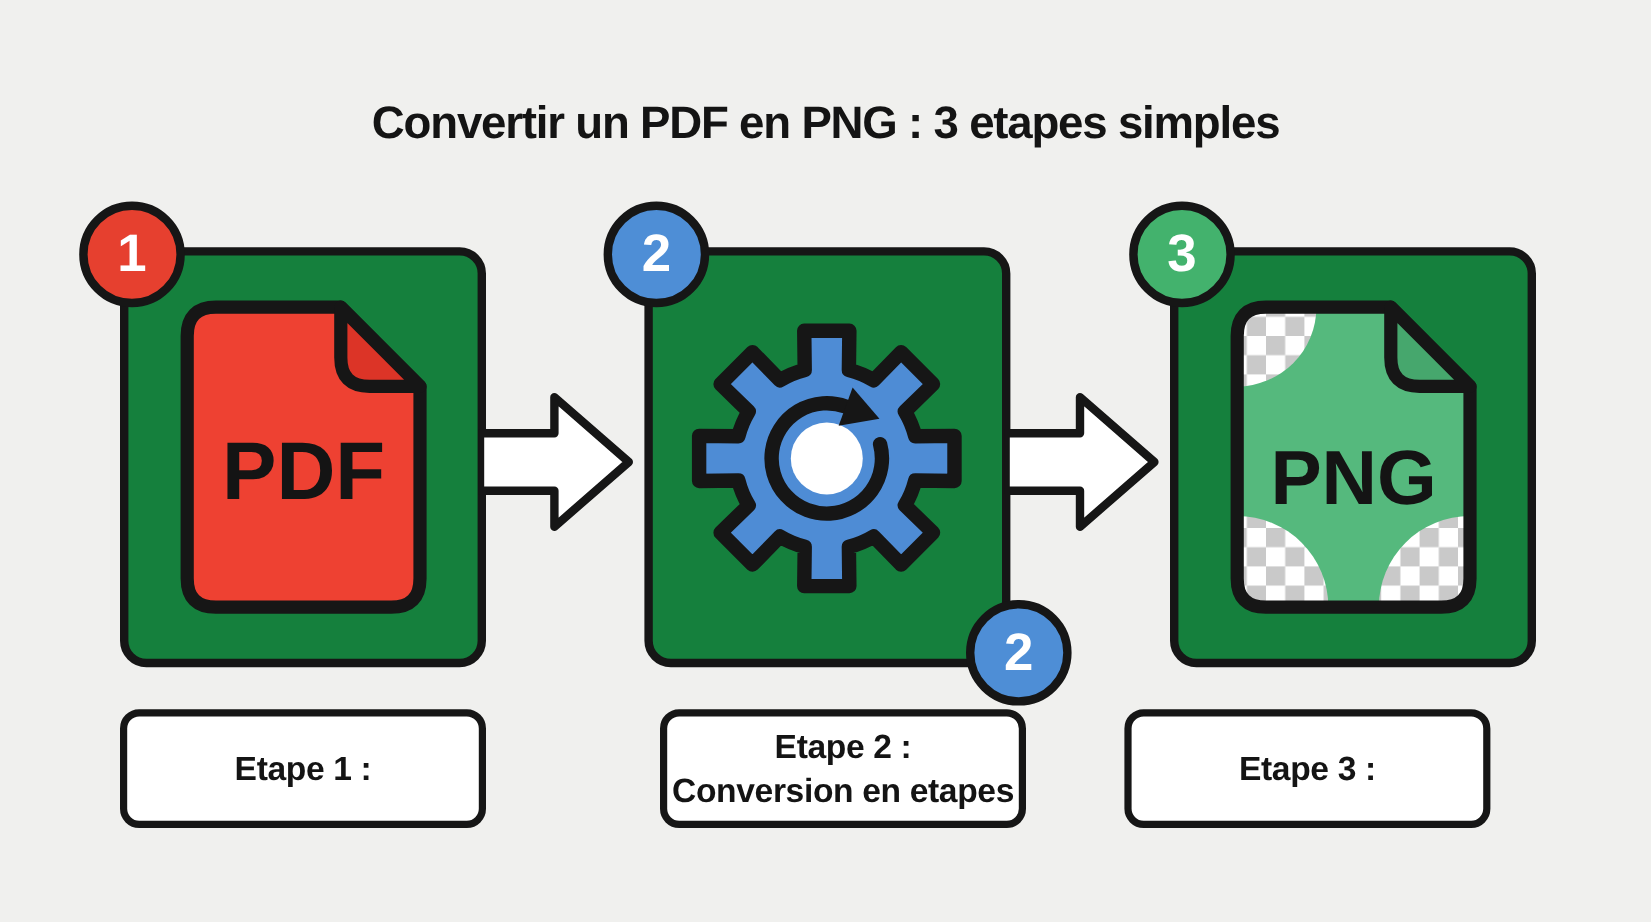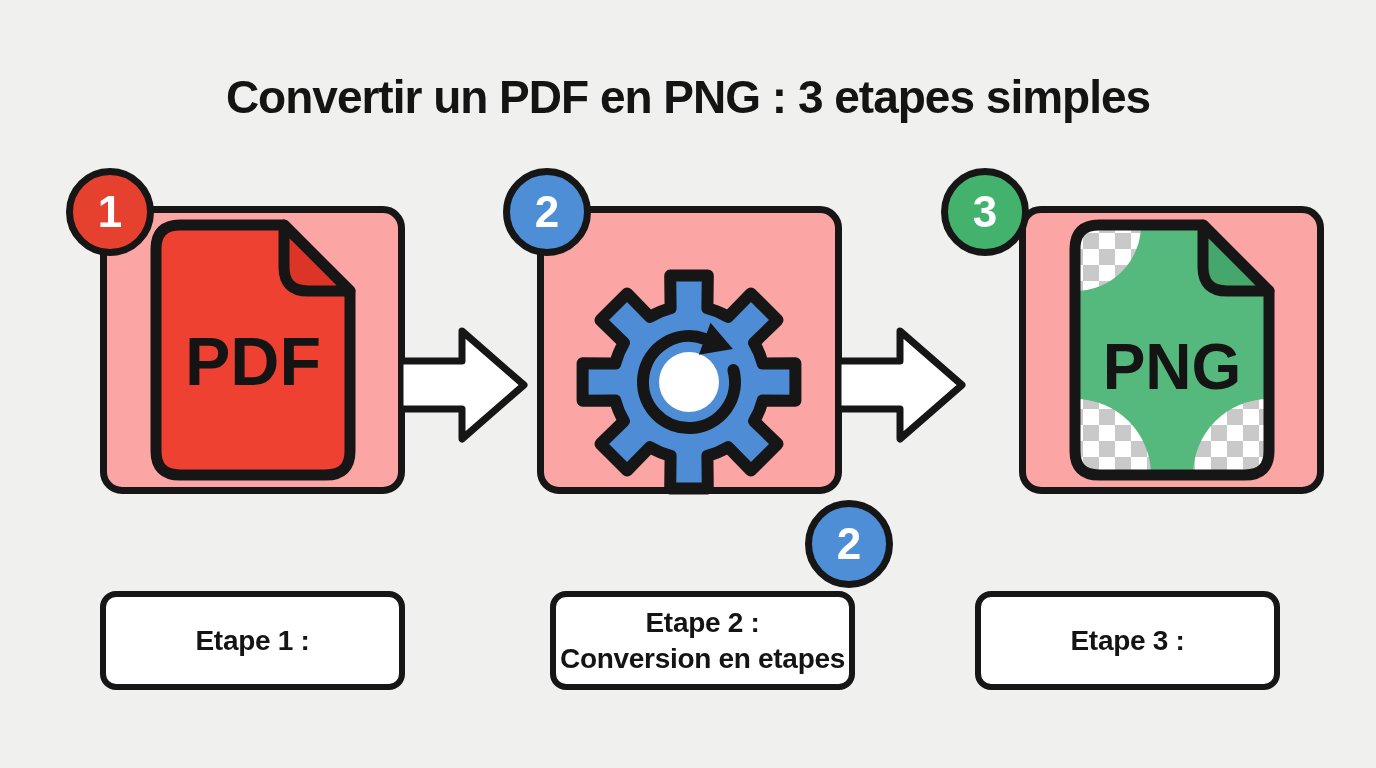--- a/index.html
+++ b/index.html
@@ -4,31 +4,31 @@
 <style>
   html, body { margin: 0; padding: 0; }
   body {
     width: 1376px; height: 768px; position: relative; overflow: hidden;
     background: #f0f0ee;
     font-family: "Liberation Sans", sans-serif;
     color: #141414;
   }
   .title {
     position: absolute; left: 0; right: 0; top: 70px;
-    text-align: center; font-size: 46px; font-weight: 800;
-    letter-spacing: -1px; margin: 0; color: #141414;
+    text-align: center; font-size: 38px; font-weight: 800;
+    letter-spacing: -1px; margin: 12px; color: #141414;
   }
   .panel {
-    position: absolute; top: 206px; width: 305px; height: 288px;
-    background: #fca5a5; border: 7px solid #161616; border-radius: 22px;
+    position: absolute; top: 206px; width: 305px; height: 350px;
+    background: #15803d; border: 7px solid #161616; border-radius: 22px;
     box-sizing: border-box; display: flex; align-items: center; justify-content: center;
   }
   .panel-1 { left: 100px; }
   .panel-2 { left: 537px; }
-  .panel-3 { left: 975px; margin-left: 44px; }
+  .panel-3 { left: 975px; }
   .badge {
     position: absolute; width: 88px; height: 88px; border-radius: 50%;
     border: 7px solid #161616; box-sizing: border-box;
     display: flex; align-items: center; justify-content: center;
     color: #ffffff; font-size: 44px; font-weight: 800; z-index: 5;
   }
   .badge-red   { background: #e6402f; }
   .badge-blue  { background: #4e8ed6; }
   .badge-green { background: #43b26d; }
   .badge-1  { left: 66px;  top: 168px; }
@@ -41,21 +41,21 @@
   .arrow-1 { left: 399px; }
   .arrow-2 { left: 837px; }
   .caption {
     position: absolute; top: 591px; width: 305px; height: 99px;
     background: #ffffff; border: 6px solid #161616; border-radius: 16px;
     box-sizing: border-box; display: flex; flex-direction: column;
     align-items: center; justify-content: center; text-align: center;
   }
   .caption-1 { left: 100px; }
   .caption-2 { left: 550px; }
-  .caption-3 { left: 975px; }
+  .caption-3 { left: 937px; }
   .caption span {
     font-size: 28px; font-weight: 800; line-height: 36px; letter-spacing: -0.3px;
   }
   .icon-svg { display: block; }
   .gear-wrap { position: absolute; left: 559px; top: 252px; width: 260px; height: 260px; }
 </style>
 </head>
 <body>
 
 <h1 class="title">Convertir un PDF en PNG : 3 etapes simples</h1>

